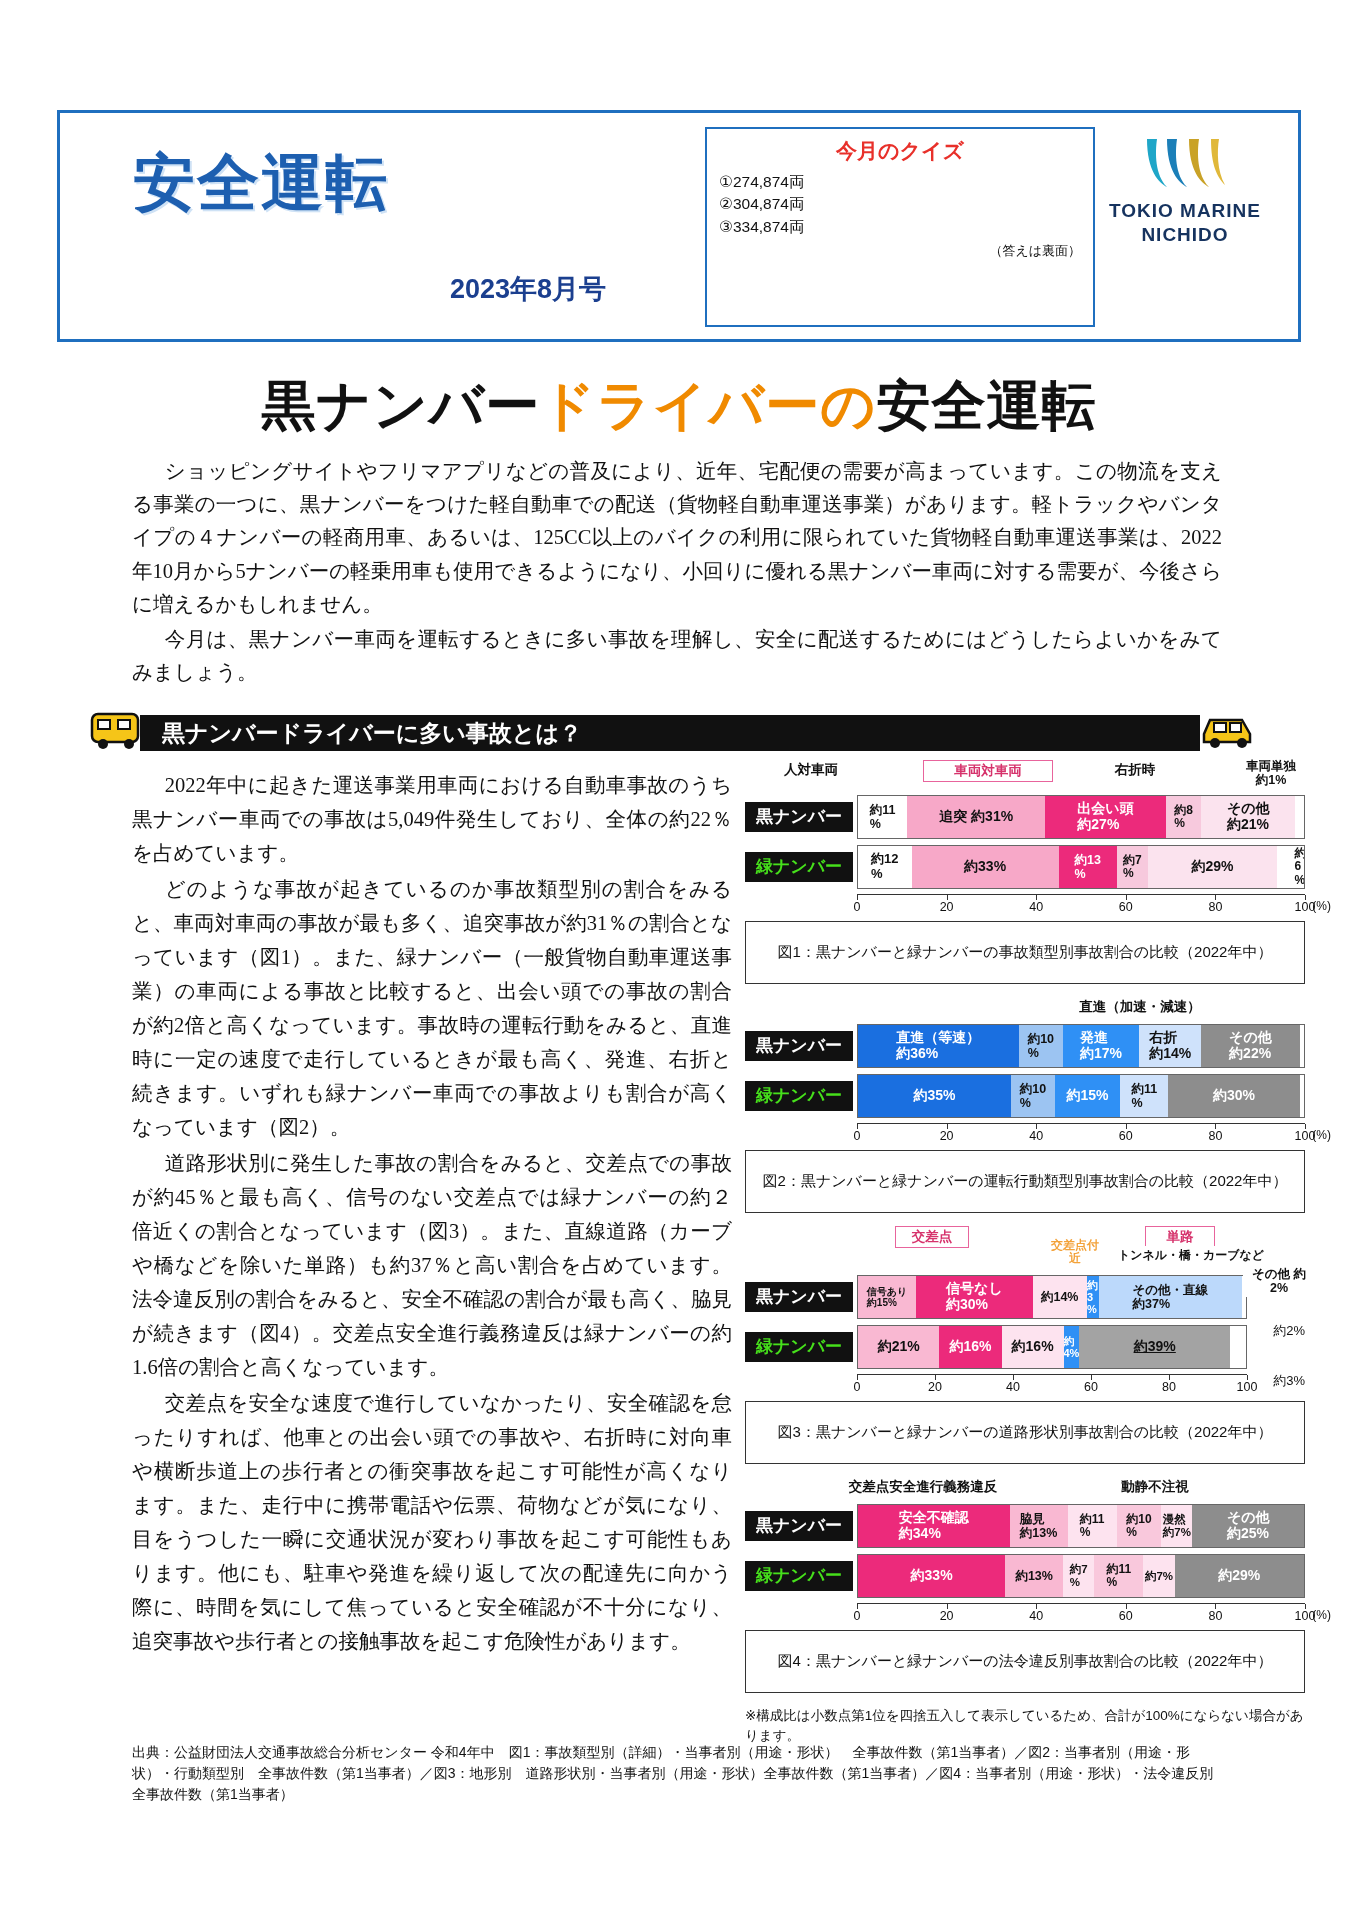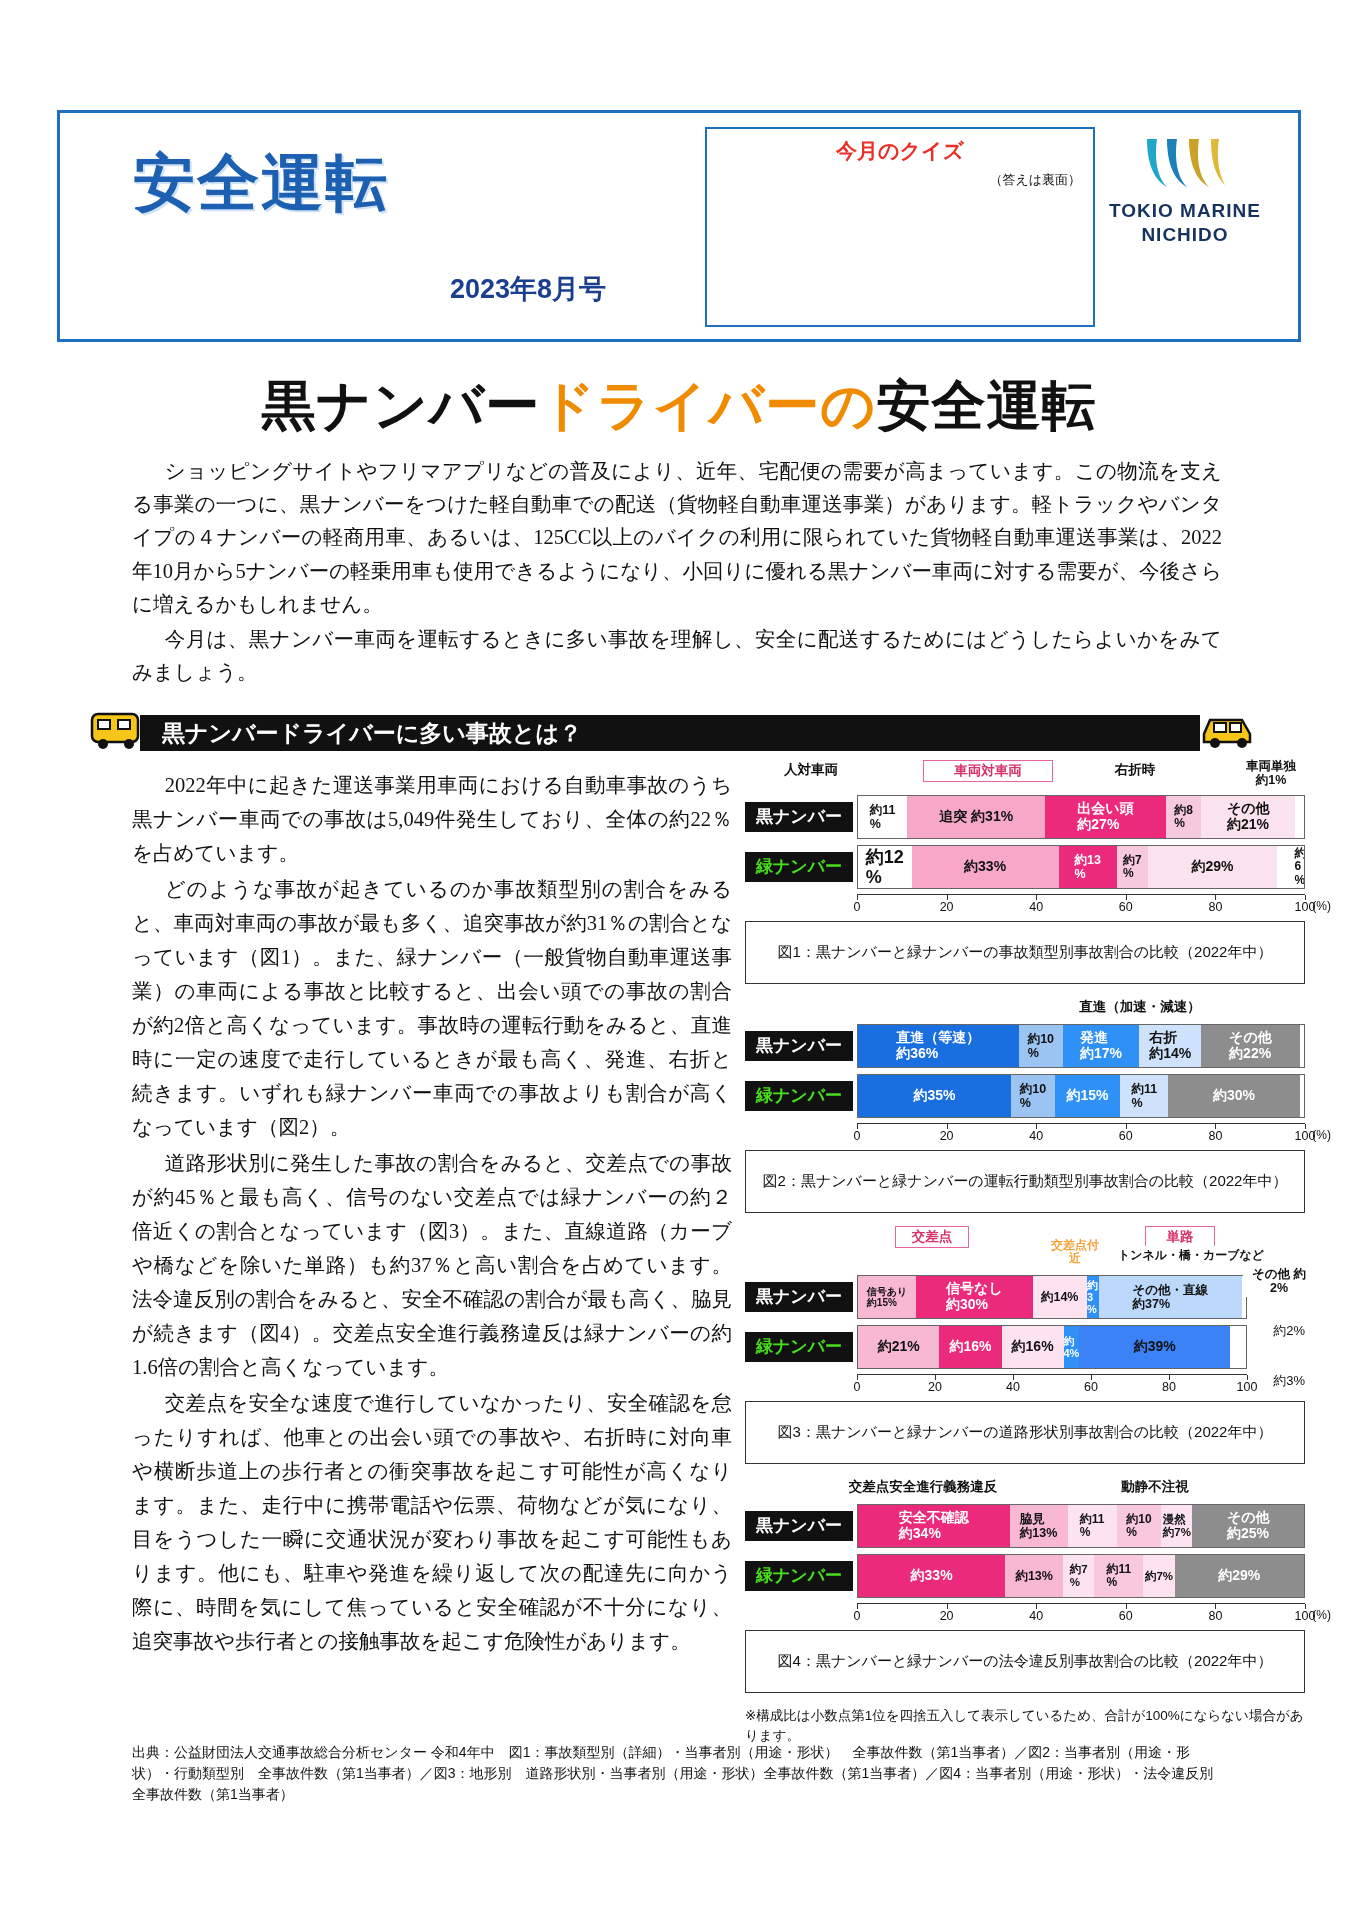--- a/index.html
+++ b/index.html
@@ -124,20 +124,25 @@
 
   <div class="header">
 
     <div class="logo-box">
       <div class="logo-main">安全運転</div>
     </div>
     <div class="issue" style="left:390px;">2023年8月号</div>
 
     <div class="quiz">
       <div class="quiz-title">今月のクイズ</div>
+      <div class="quiz-opts">
+        <div>①274,874両</div>
+        <div>②304,874両</div>
+        <div>③334,874両</div>
+      </div>
       <div class="quiz-ans">（答えは裏面）</div>
     </div>
 
     <div class="tm-logo">
       <div class="tm-mark">
         <svg viewBox="0 0 96 62" width="96" height="62">
           <path d="M10 8 C10 40 22 52 30 56 C18 44 18 22 20 8 Z" fill="#1fa6c8"></path>
           <path d="M30 8 C30 40 42 52 50 56 C38 44 38 22 40 8 Z" fill="#1b7fb8"></path>
           <path d="M52 8 C52 40 64 52 72 56 C60 44 60 22 62 8 Z" fill="#c9a227"></path>
           <path d="M74 8 C74 34 80 46 88 54 C80 40 80 20 82 8 Z" fill="#e0b83a"></path>
@@ -206,21 +211,21 @@
 %</div>
           <div class="seg" style="width:21%;background:#fbe3ee;color:#111;white-space:pre-line;">その他
 約21%</div>
           <div class="seg" style="width:2%;background:#ffffff;"></div>
         </div>
       </div>
 
       <div class="barrow">
         <div class="barlabel lab-green">緑ナンバー</div>
         <div class="bar">
-          <div class="seg" style="width:12%;background:#ffffff;color:#111;white-space:pre-line;font-size:18px;">約12
+          <div class="seg" style="width:12%;background:#ffffff;color:#111;white-space:pre-line;font-size:13px;">約12
 %</div>
           <div class="seg" style="width:33%;background:#f7a8c8;color:#111;">約33%</div>
           <div class="seg" style="width:13%;background:#ec2a7b;color:#fff;white-space:pre-line;font-size:12.5px;">約13
 %</div>
           <div class="seg" style="width:7%;background:#f7c9dd;color:#111;white-space:pre-line;font-size:12px;">約7
 %</div>
           <div class="seg" style="width:29%;background:#fbe3ee;color:#111;">約29%</div>
           <div class="seg" style="width:6%;background:#ffffff;color:#111;white-space:pre-line;font-size:12px;padding-left:20px;">約6
 %</div>
         </div>
@@ -320,21 +325,21 @@
       </div>
 
       <div class="barrow">
         <div class="barlabel lab-green">緑ナンバー</div>
         <div class="bar" style="margin-right:58px;">
           <div class="seg" style="width:21%;background:#f9b8d2;color:#111;">約21%</div>
           <div class="seg" style="width:16%;background:#ec2a7b;color:#fff;">約16%</div>
           <div class="seg" style="width:16%;background:#fde3ef;color:#111;">約16%</div>
           <div class="seg" style="width:4%;background:#2f90f5;color:#fff;white-space:pre-line;font-size:11px;">約
 4%</div>
-          <div class="seg" style="width:39%;background:#3b82f6;color:#111;">約39%</div>
+          <div class="seg" style="width:39%;background:#a3a3a3;color:#111;text-decoration:underline;">約39%</div>
           <div class="seg" style="width:4%;background:#ffffff;"></div>
         </div>
       </div>
 
       <div style="position:absolute;right:0;top:96px;font-size:13px;">約2%</div>
       <div style="position:absolute;right:0;top:146px;font-size:13px;">約3%</div>
 
       <div class="axis" style="margin-right:58px;">
         <span class="tick" style="left:0%"></span>
           <span class="tl" style="left:0%">0</span>

